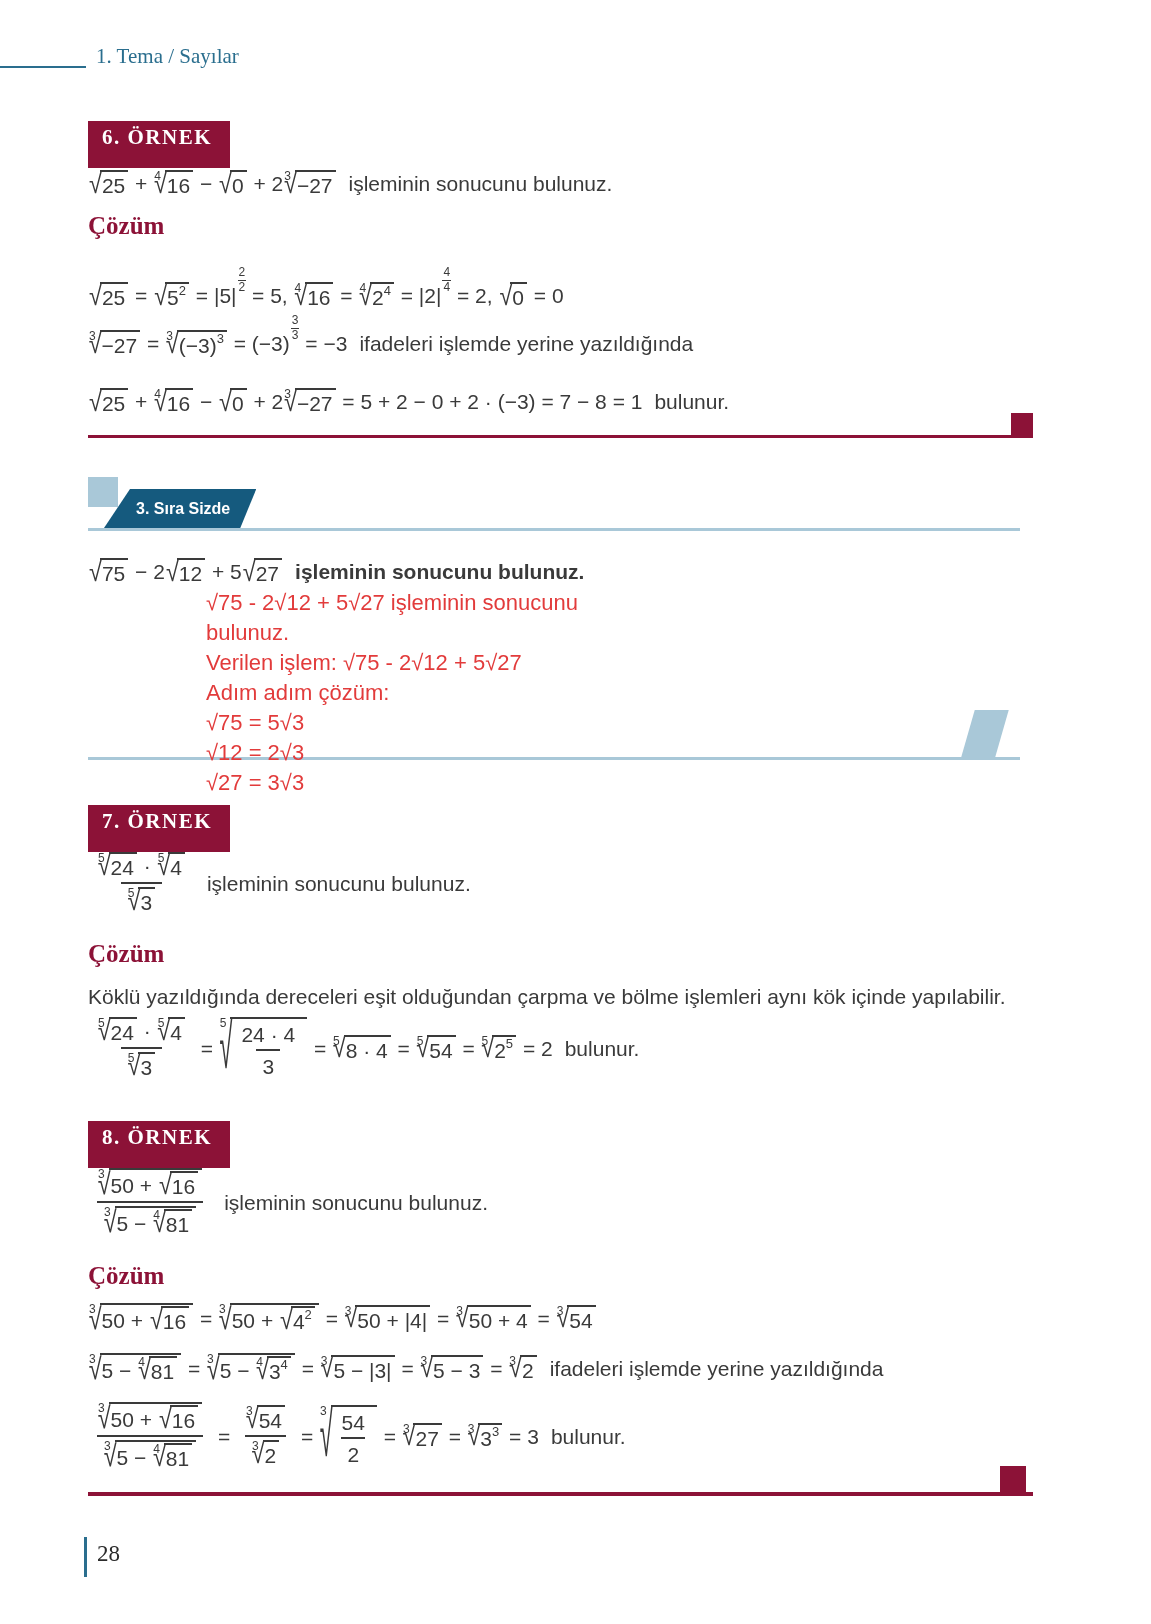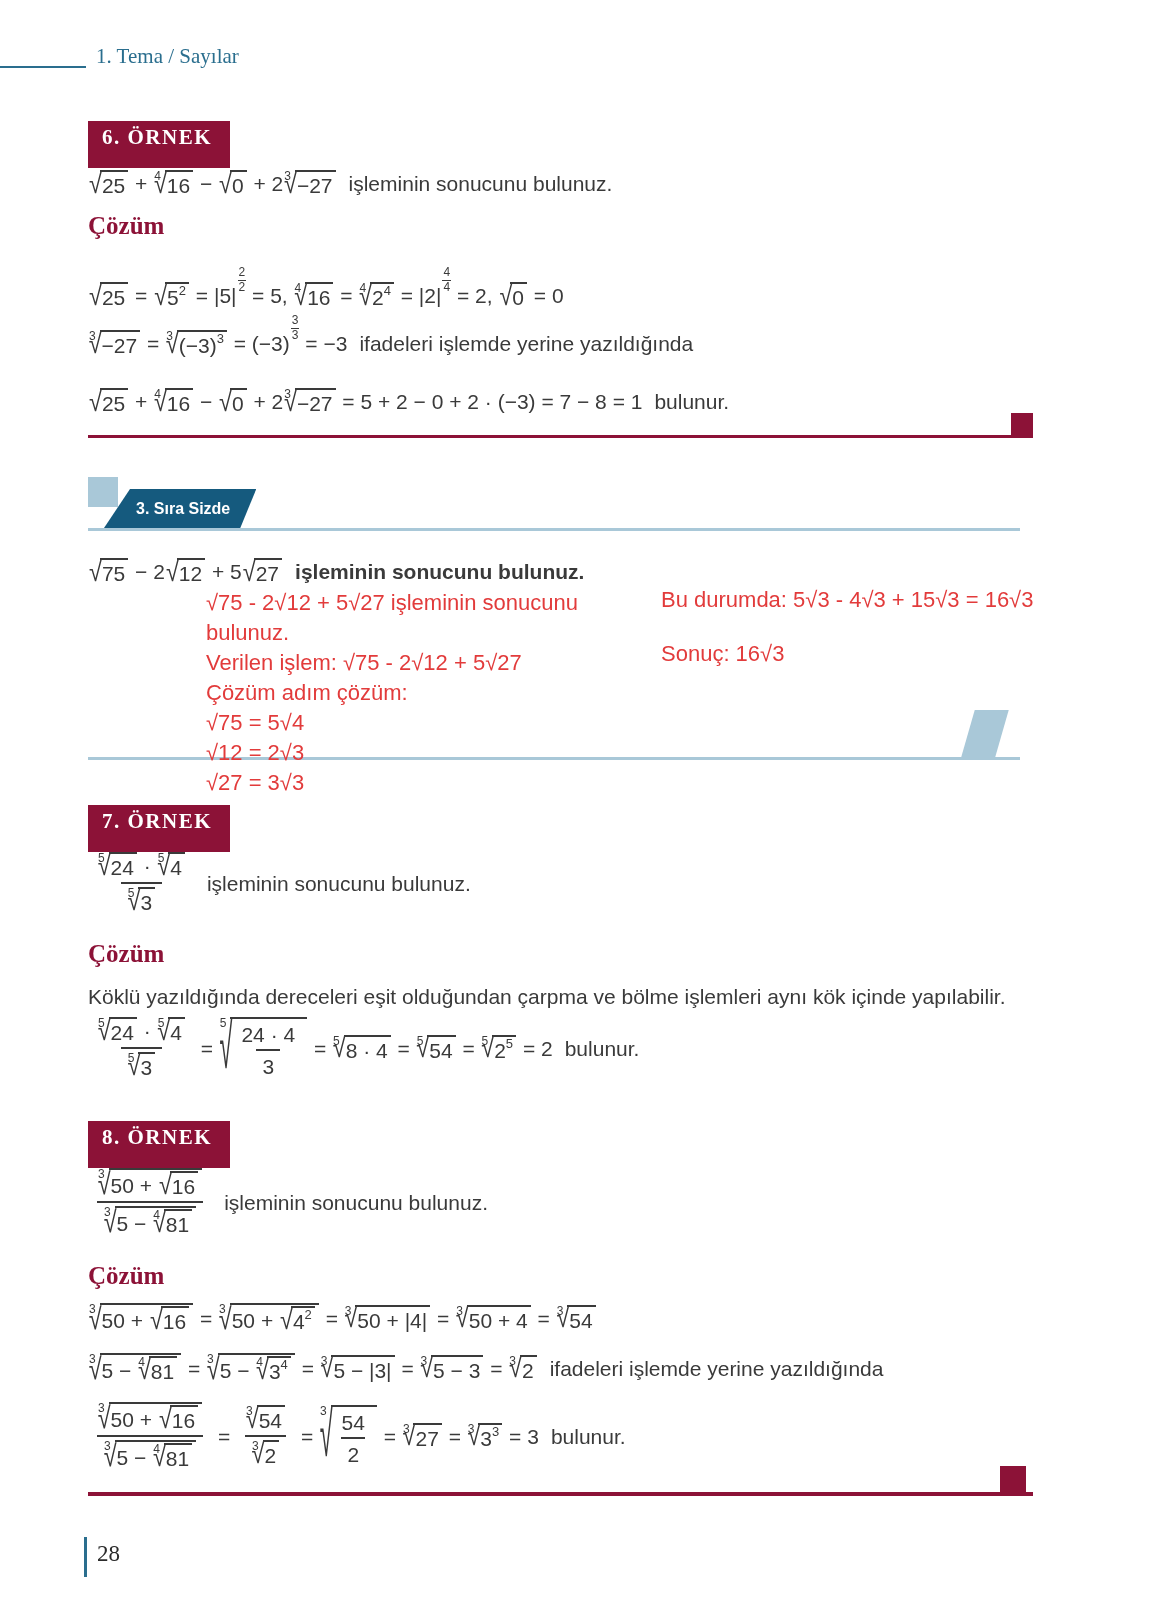--- a/index.html
+++ b/index.html
@@ -242,28 +242,26 @@
             <span class="mt">27</span>
           </span>
         </span>
       </span>
     <span class="mtext bold">işleminin sonucunu bulunuz.</span>
   </div>
   <div class="rednotes" style="left:190px;top:588px;">
     <div>√75 - 2√12 + 5√27 işleminin sonucunu</div>
     <div>bulunuz.</div>
     <div>Verilen işlem: √75 - 2√12 + 5√27</div>
-    <div>Çözüm adım çözüm:</div>
-    <div>√75 = 5√4</div>
+    <div>Adım adım çözüm:</div>
+    <div>√75 = 5√3</div>
     <div>√12 = 2√3</div>
     <div>√27 = 3√3</div>
   </div>
   <div class="rednotes" style="left:645px;top:585px;">
-    <div>Bu durumda: 5√3 - 4√3 + 15√3 = 16√3</div>
-    <div style="margin-top:24px;">Sonuç: 16√3</div>
   </div>
   <div class="rule-light" style="left:88px;top:757px;width:932px;"></div>
   <div class="para-light" style="left:968px;top:710px;width:34px;height:47px;"></div>
 
   <div class="badge" style="left:88px;top:805px;">7. ÖRNEK</div>
   <div class="mline" style="left:88px;top:850px;">
     <span class="m">
         <span class="frac">
           <span class="fn">
             <span class="root">

